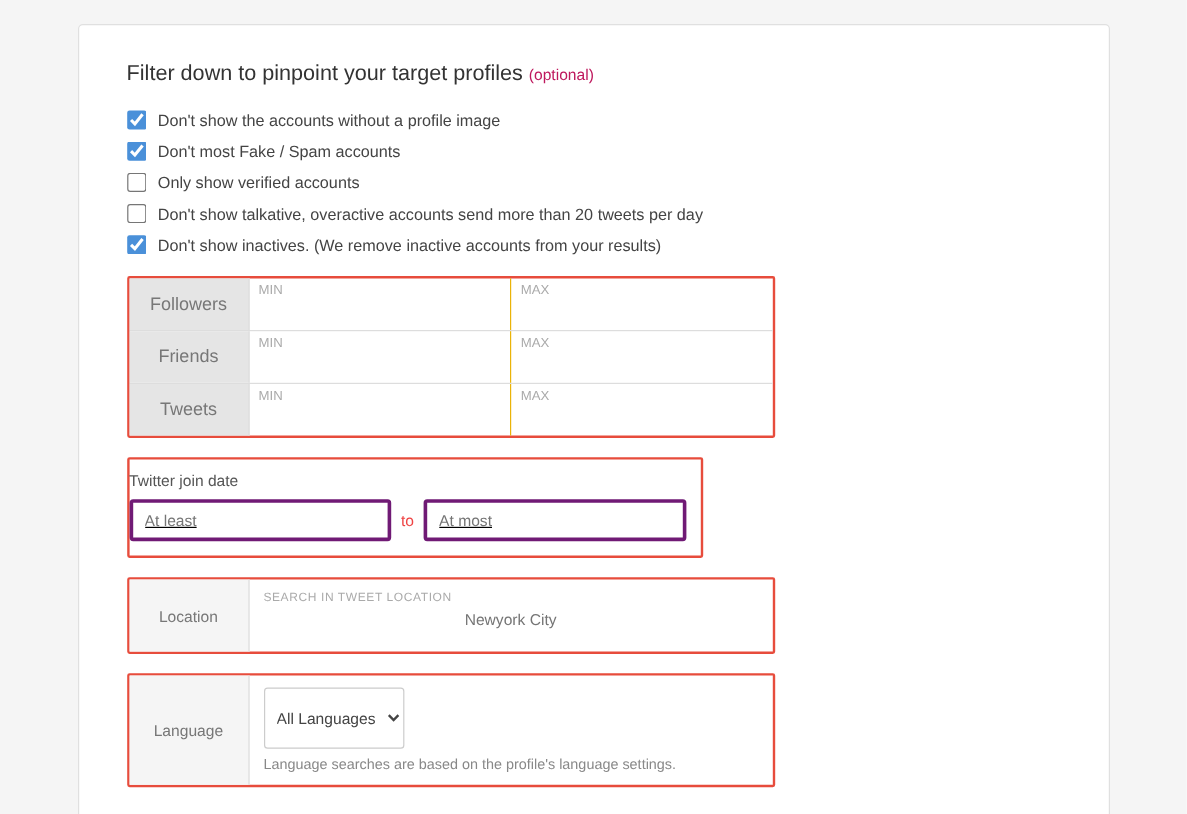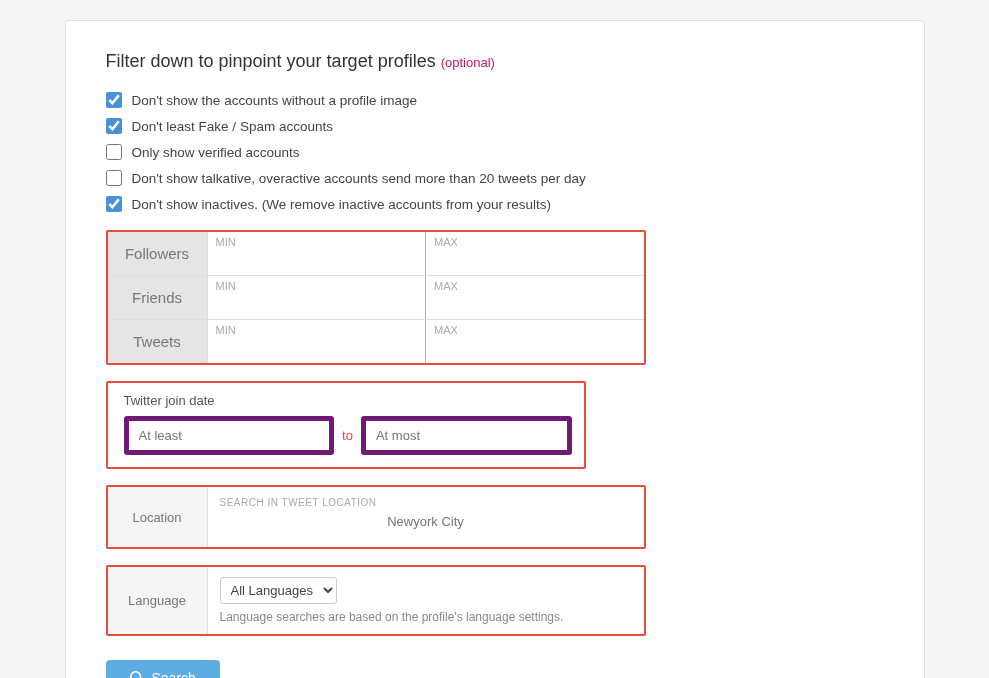--- a/index.html
+++ b/index.html
@@ -104,40 +104,41 @@
       font-size: 13px;
       background: transparent;
     }
 
     
     .join-date-section {
       border: 2px solid #e74c3c;
       border-radius: 2px;
       width: 480px;
       margin-bottom: 16px;
-      padding: 10px 12px 12px 16px;
+      padding: 10px 12px 12px 0;
     }
     .join-date-title {
       font-size: 13px;
       color: #555;
       margin-bottom: 8px;
     }
     .join-date-inputs {
       display: flex;
       align-items: center;
       gap: 8px;
     }
     .join-date-inputs input {
       flex: 1;
-      border: 5px solid #701a75;
+      border: 3px solid #701a75;
       border-radius: 3px;
       padding: 7px 10px;
       font-size: 13px;
       color: #000000;
       outline: none;
+      text-decoration: underline;
     }
     .join-date-inputs .to-text {
       font-size: 13px;
       color: #ef4444;
     }
     .section-wrapper {
       border: 2px solid #e74c3c;
       border-radius: 2px;
       width: 540px;
       margin-bottom: 16px;
@@ -172,21 +173,21 @@
       outline: none;
       width: 100%;
       font-size: 13px;
       color: #555;
       background: transparent;
       text-align: center;
     }
     .section-content select {
       border: 1px solid #ccc;
       border-radius: 3px;
-      padding: 4px 6px;
+      padding: 16px 6px;
       font-size: 13px;
       color: #444;
       margin-bottom: 6px;
       background: #fff;
     }
     .section-content .lang-note {
       font-size: 12px;
       color: #888;
     }
 
@@ -219,21 +220,21 @@
     <span class="optional">(optional)</span>
   </h2>
 
   <ul class="checkbox-list">
   <li>
         <input type="checkbox" checked="" style="">
         <span>Don't show the accounts without a profile image</span>
       </li>
       <li>
         <input type="checkbox" checked="" style="">
-        <span>Don't least Fake / Spam accounts</span>
+        <span>Don't most Fake / Spam accounts</span>
       </li>
       <li>
         <input type="checkbox" style="">
         <span>Only show verified accounts</span>
       </li>
       <li>
         <input type="checkbox" style="">
         <span>Don't show talkative, overactive accounts send more than 20 tweets per day</span>
       </li>
       <li>

